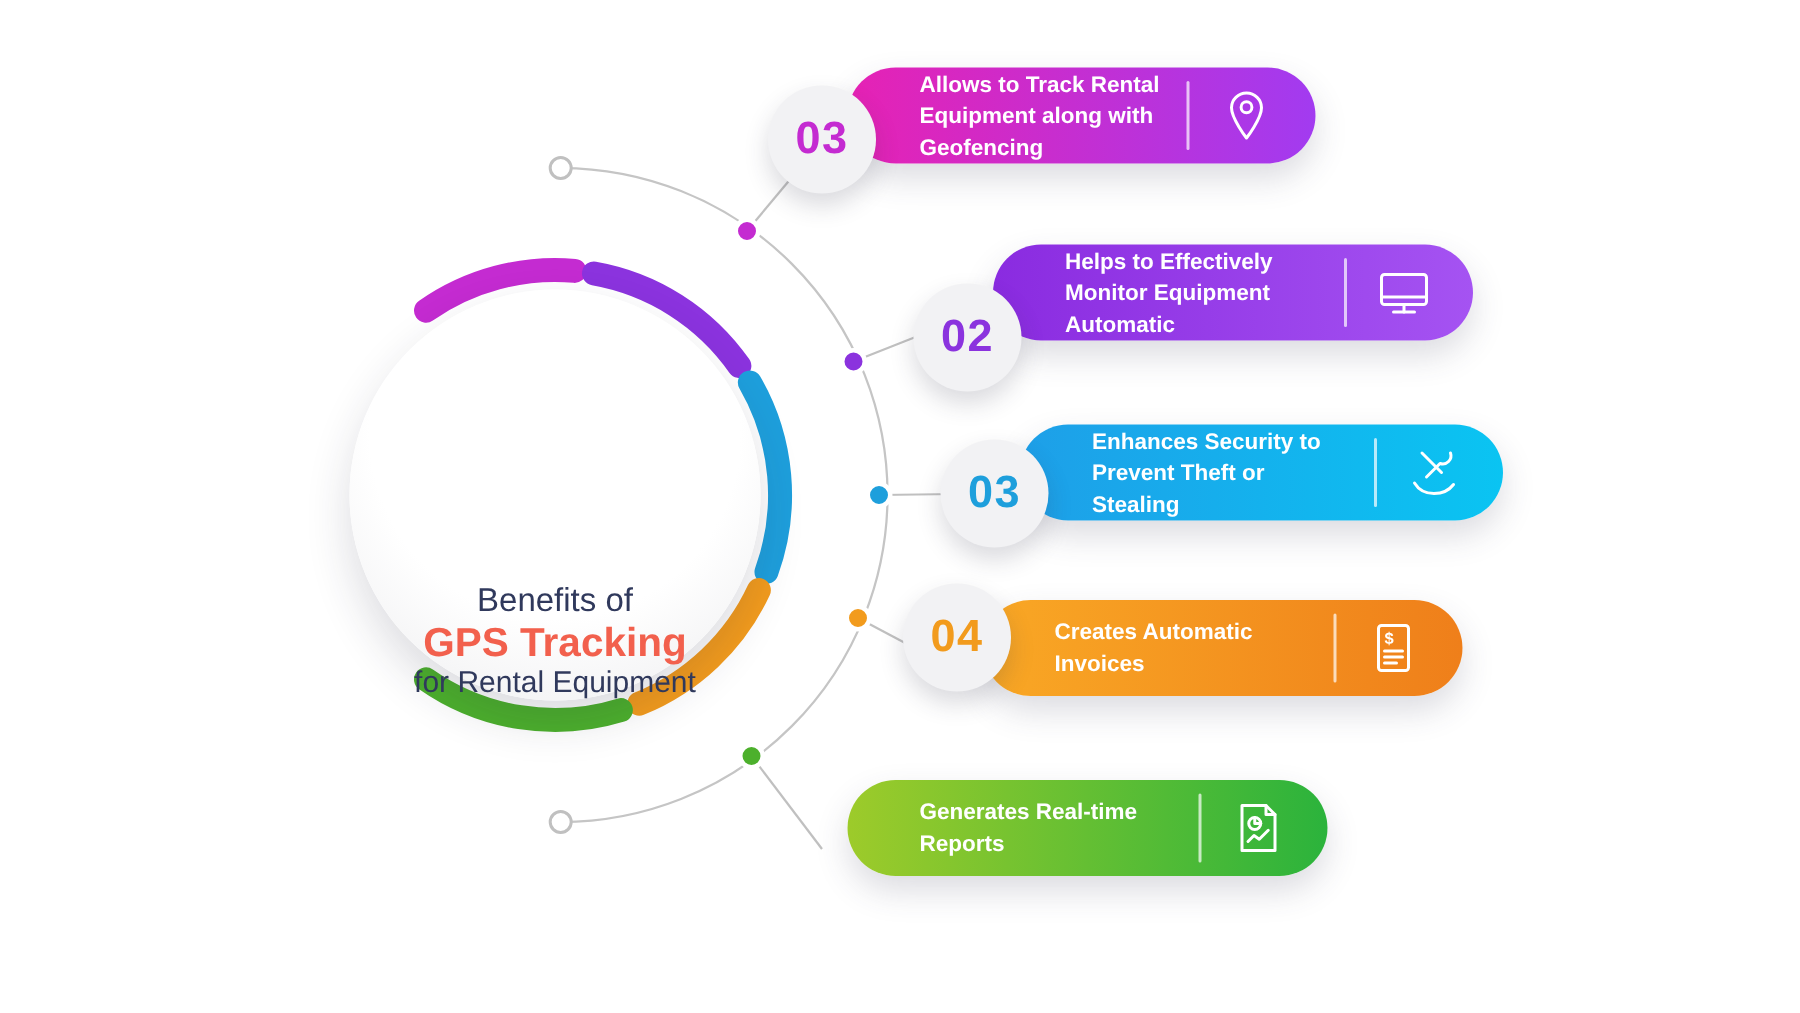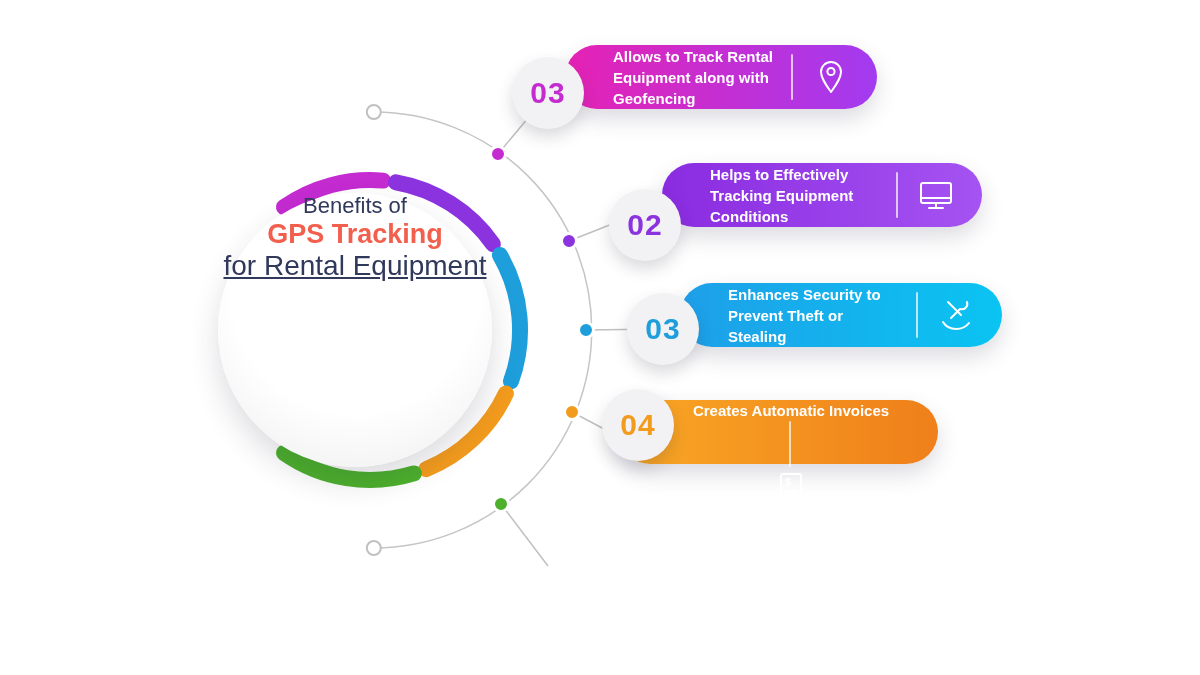--- a/index.html
+++ b/index.html
@@ -1,44 +1,44 @@
 <!DOCTYPE html>
 <html><head>
 <meta charset="utf-8">
 <style>
   html,body{margin:0;padding:0;background:#ffffff;}
   body{font-family:"Liberation Sans",sans-serif;}
   .canvas{position:relative;width:1200px;height:675px;background:#ffffff;overflow:hidden;}
   .bg-svg{position:absolute;left:0;top:0;z-index:1;}
 
   .center-circle{
-    position:absolute;left:218px;top:193px;width:274px;height:274px;border-radius:50%;
+    position:absolute;left:233px;top:193px;width:274px;height:274px;border-radius:50%;
     background:radial-gradient(circle at 50% 35%, #ffffff 55%, #ececee 100%);
     box-shadow:0 14px 30px rgba(40,40,60,.16);
-    display:flex;flex-direction:column;align-items:center;justify-content:flex-start;
+    display:flex;flex-direction:column;align-items:center;justify-content:flex-end;
     text-align:center;z-index:2;
   }
   .t1{font-size:22px;color:#30395c;}
   .t2{font-size:27px;font-weight:bold;color:#f2604d;margin:0 0;}
-  .t3{font-size:28px;color:#30395c;text-decoration:underline;}
+  .t3{font-size:20px;color:#30395c;}
 
   .pill{
     position:absolute;height:64px;border-radius:46px;display:flex;align-items:center;
     padding:0 22px 0 48px;box-sizing:border-box;color:#fff;z-index:2;
     box-shadow:0 10px 22px rgba(60,60,90,.18);
   }
   .pill-text{flex:1;font-size:15px;font-weight:bold;line-height:1.4;}
   .pill-divider{width:2px;height:46px;background:rgba(255,255,255,.7);border-radius:1px;margin:0 14px 0 12px;flex:0 0 auto;}
   .pill-icon{width:48px;flex:0 0 auto;display:flex;align-items:center;justify-content:center;}
   .pill-icon svg{display:block;}
 
   .pill-1{left:565px;top:45px;width:312px;}
   .pill-2{left:662px;top:163px;width:320px;}
   .pill-3{left:680px;top:283px;width:322px;}
-  .pill-4{left:618px;top:400px;width:320px;flex-direction:column;}
+  .pill-4{left:655px;top:400px;width:320px;}
   .pill-5{left:565px;top:520px;width:320px;}
 
   .num-circle{
     position:absolute;width:72px;height:72px;border-radius:50%;background:#f2f2f4;
     box-shadow:0 8px 16px rgba(50,50,70,.18);
     display:flex;align-items:center;justify-content:center;
     font-size:30px;font-weight:bold;letter-spacing:1px;z-index:3;
   }
   .nc-1{left:512px;top:57px;}
   .nc-2{left:609px;top:189px;}
@@ -89,21 +89,21 @@
     <div class="pill-icon">
       <svg width="44" height="44" viewBox="0 0 44 44" fill="none" stroke="#fff" stroke-width="2" stroke-linecap="round" stroke-linejoin="round">
         <path d="M22 7c-5.5 0-10 4.4-10 9.8C12 24 22 37 22 37s10-13 10-20.2C32 11.4 27.5 7 22 7z"></path>
         <circle cx="22" cy="16.5" r="3.6"></circle>
       </svg>
     </div>
   </div>
   <div class="num-circle nc-1" style="color: rgb(196, 43, 209);">03</div>
 
   <div class="pill pill-2" style="background: linear-gradient(90deg, rgb(138, 43, 224), rgb(165, 83, 242));">
-    <div class="pill-text">Helps to Effectively Tracking Equipment Conditions</div>
+    <div class="pill-text">Helps to Effectively Monitor Equipment Automatic</div>
     <div class="pill-divider"></div>
     <div class="pill-icon">
       <svg width="44" height="44" viewBox="0 0 44 44" fill="none" stroke="#fff" stroke-width="2" stroke-linecap="round" stroke-linejoin="round">
         <rect x="7" y="10" width="30" height="20" rx="2"></rect>
         <line x1="7" y1="25" x2="37" y2="25"></line>
         <line x1="22" y1="30" x2="22" y2="35"></line>
         <line x1="15" y1="35" x2="29" y2="35"></line>
       </svg>
     </div>
   </div>
@@ -130,14 +130,27 @@
         <rect x="12" y="7" width="20" height="30" rx="2"></rect>
         <text x="16" y="19" font-size="11" font-weight="bold" fill="#fff" stroke="none" font-family="inherit">$</text>
         <line x1="16" y1="24" x2="28" y2="24"></line>
         <line x1="16" y1="28" x2="28" y2="28"></line>
         <line x1="16" y1="32" x2="24" y2="32"></line>
       </svg>
     </div>
   </div>
   <div class="num-circle nc-4" style="color: rgb(242, 155, 29);">04</div>
 
+  <div class="pill pill-5" style="background: linear-gradient(90deg, rgb(157, 203, 42), rgb(43, 179, 60));">
+    <div class="pill-text">Generates Real-time Reports</div>
+    <div class="pill-divider"></div>
+    <div class="pill-icon">
+      <svg width="44" height="44" viewBox="0 0 44 44" fill="none" stroke="#fff" stroke-width="2" stroke-linecap="round" stroke-linejoin="round">
+        <path d="M11 7h16l6 6v24H11z"></path>
+        <path d="M27 7v6h6"></path>
+        <circle cx="19.5" cy="19" r="4"></circle>
+        <path d="M19.5 15v4h4"></path>
+        <path d="M15 31l4-4 3.5 2.5 6-6"></path>
+      </svg>
+    </div>
+  </div>
 
 </div>
 
 </body></html>

